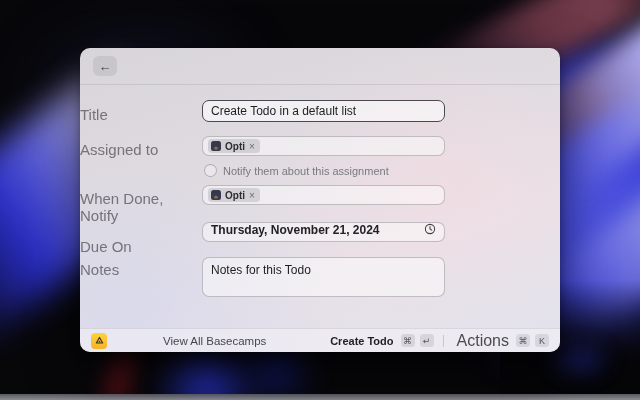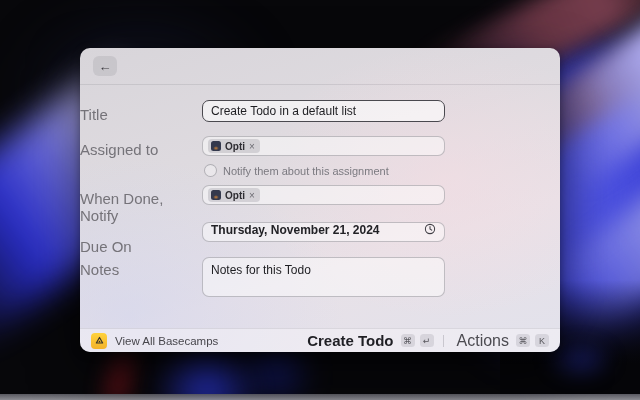--- a/index.html
+++ b/index.html
@@ -51,23 +51,23 @@
   .date-inp{display:flex;align-items:flex-start;justify-content:space-between;padding:0 8px;font-weight:600;color:#222226;}
   .clock{width:12px;height:12px;flex:0 0 auto;}
   textarea.inp{resize:none;padding:5px 8px;outline:none;line-height:1.25;}
 
   
   .footer{position:absolute;left:0;top:280px;width:100%;height:24px;border-top:1px solid rgba(40,40,50,.1);
     border-radius:0 0 10px 10px;background:rgba(248,246,250,.45);
     display:flex;align-items:center;padding:0 11px;}
   .f-left{display:flex;align-items:center;gap:8px;flex:1;min-width:0;}
   .bc-icon{width:16px;height:16px;border-radius:4px;background:linear-gradient(#ffd23d,#f3b32a);display:flex;align-items:center;justify-content:center;cursor:pointer;}
-  .f-left .lbl{font-size:11.5px;color:#47464c;}
+  .f-left .lbl{font-size:11.5px;color:#47464c;margin-left:48px;}
   .f-right{display:flex;align-items:center;gap:5px;}
-  .f-primary{font-size:15px;font-weight:700;color:#1f1f24;margin-right:2px;cursor:pointer;}
+  .f-primary{font-size:11px;font-weight:700;color:#1f1f24;margin-right:2px;cursor:pointer;}
   .f-secondary{font-size:16px;color:#4c4b51;margin:0 2px 0 4px;cursor:pointer;}
   .key{min-width:14px;height:13px;padding:0 2px;border-radius:3.5px;background:rgba(70,70,82,.13);
     display:flex;align-items:center;justify-content:center;font-size:9px;color:#57565c;}
   .vdiv{width:1px;height:12px;background:rgba(40,40,50,.18);margin:0 4px;}
 </style>
 </head>
 <body>
 
 <div class="stage">
 

